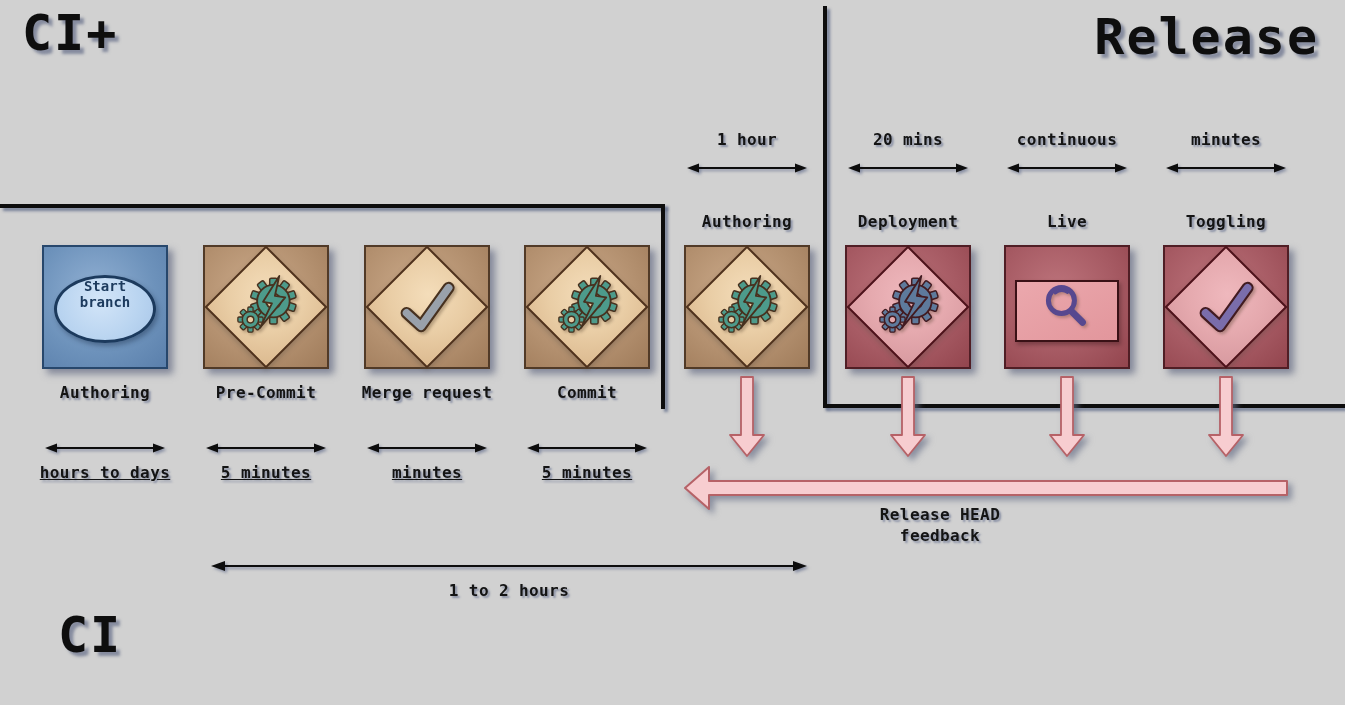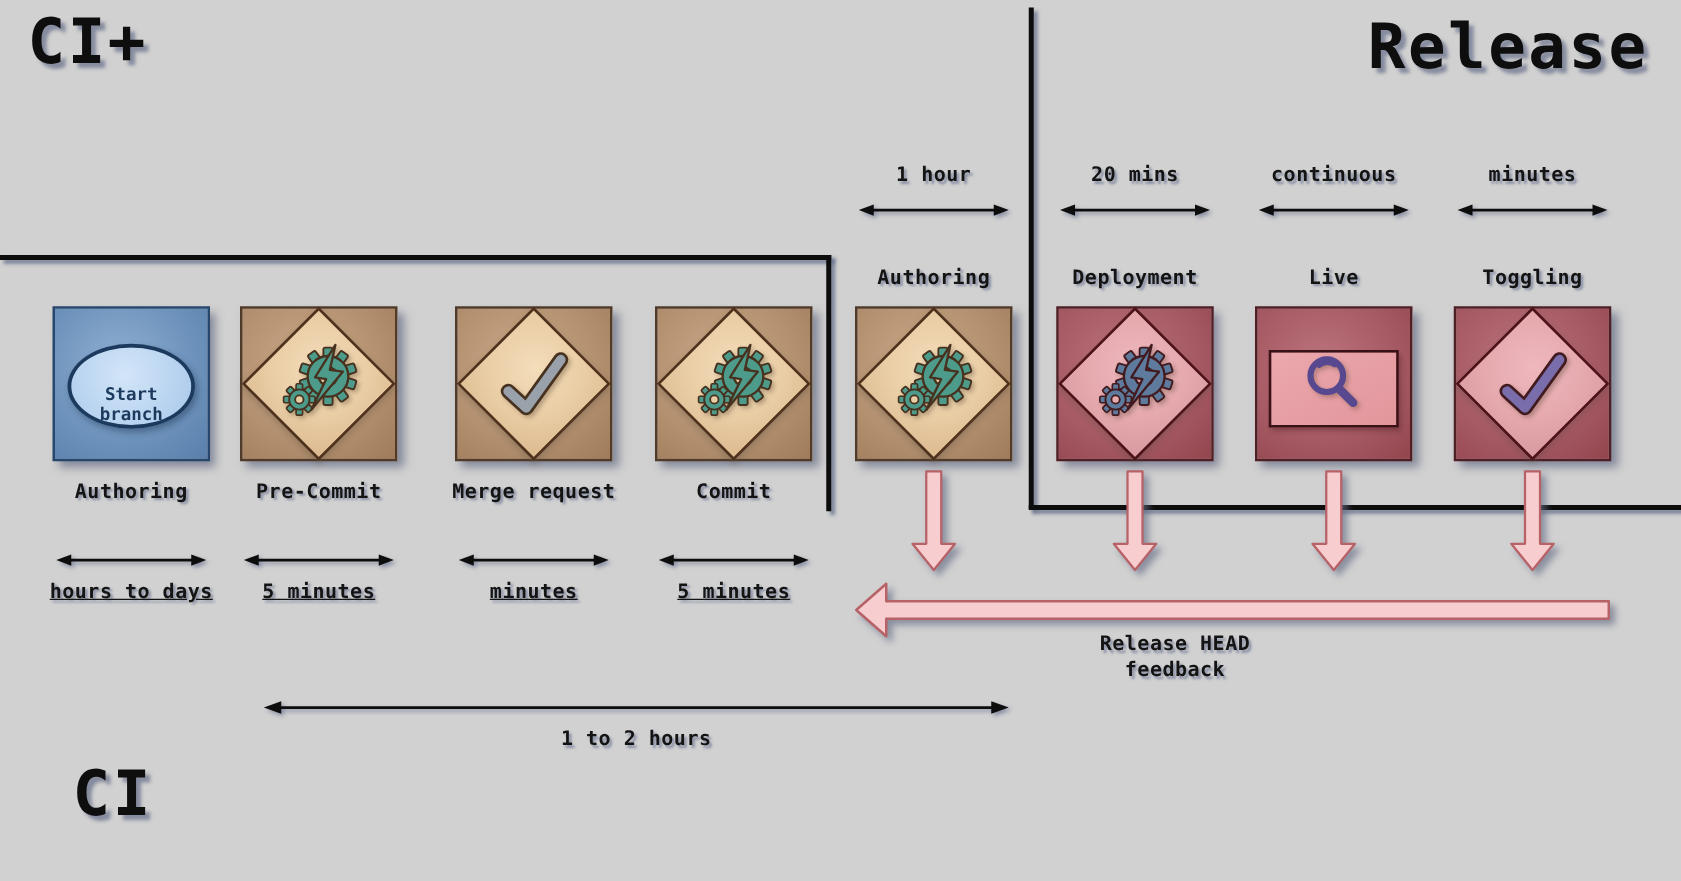--- a/index.html
+++ b/index.html
@@ -32,21 +32,21 @@
     background:#0d0d0d;
     box-shadow:3px 3px 3px rgba(105,115,142,0.85);
   }
   .ci-line-h      { left:0;     top:204px; width:665px; height:4px; }
   .ci-line-v      { left:661px; top:204px; width:4px;   height:205px; }
   .release-line-v { left:823px; top:6px;   width:4px;   height:401px; }
   .release-line-h { left:823px; top:404px; width:522px; height:4px; }
 
   
   .stage { position:absolute; top:0; width:126px; height:705px; }
-  .st-authoring { left:42px; }   .st-precommit { left:192px; }
+  .st-authoring { left:42px; }   .st-precommit { left:203px; }
   .st-merge     { left:364px; }  .st-commit    { left:524px; }
   .st-acceptance{ left:684px; }  .st-deployment{ left:845px; }
   .st-live      { left:1004px; } .st-toggling  { left:1163px; }
 
   .stage-box {
     position:absolute; left:0; top:245px; width:126px; height:124px;
     border:2px solid;
     box-shadow:5px 5px 7px rgba(98,106,130,0.7);
   }
   .theme-tan  .stage-box {
@@ -91,21 +91,21 @@
     filter:drop-shadow(2px 2px 1.5px rgba(80,60,40,0.35));
   }
 
   .start-ellipse {
     position:absolute; left:50%; top:52%;
     transform:translate(-50%,-50%);
     width:102px; height:68px;
     border-radius:50%;
     background:radial-gradient(circle at 45% 35%, #d3e5f8 0%, #b9d4f0 60%, #a8c6e8 100%);
     border:3px solid #1c3a5d;
-    display:flex; align-items:flex-end; justify-content:center; text-align:center;
+    display:flex; align-items:flex-start; justify-content:center; text-align:center;
     box-shadow:2px 3px 5px rgba(30,50,80,0.45);
   }
   .start-ellipse .ellipse-text {
     width:72px;
     font-size:14px; font-weight:bold; line-height:1.15;
     color:#1c3a5d;
   }
 
   
   .stage-label, .time-label, .small-label {

